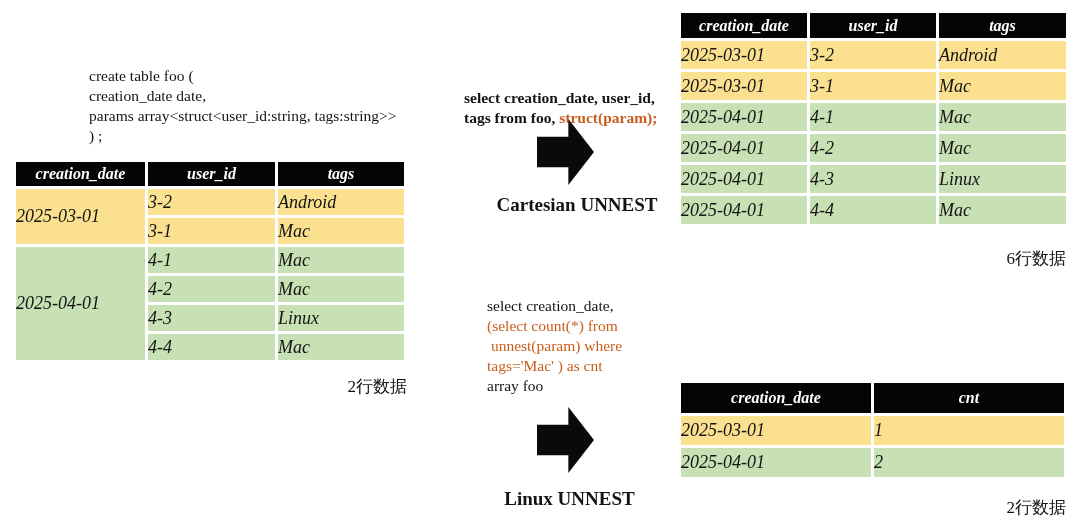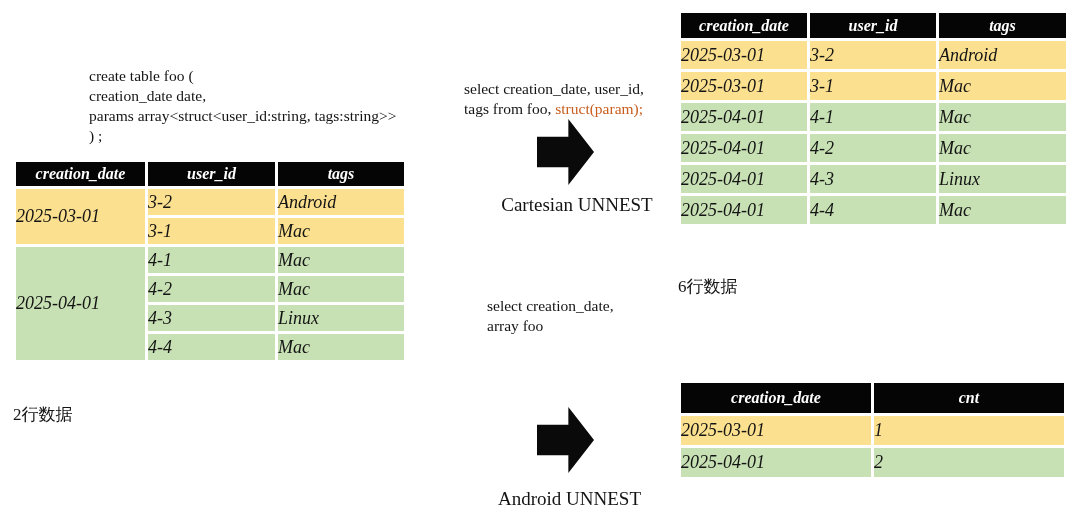--- a/index.html
+++ b/index.html
@@ -16,22 +16,22 @@
   .dtable th {
     background:var(--header-bg,#050505); color:var(--header-text,#fff);
     font-weight:bold; font-size:16px; text-align:center; vertical-align:middle;
   }
   .dtable td { font-size:18px; vertical-align:middle; }
   td.y { background:var(--row-yellow,#fbe18f); }
   td.g { background:var(--row-green,#c7e1b4); }
   .t-src th { height:24px; }  .t-src td { height:26px; }
   .t-cart th { height:25px; } .t-cart td { height:28px; }
   .t-inl th { height:30px; }  .t-inl td { height:29px; }
-  .caption { text-align:left; font-size:17px;margin-top:28px; }
-  .big-label { font-weight:normal; font-size:19px; text-align:center; white-space:nowrap; }
+  .caption { text-align:right; font-size:17px; }
+  .big-label { font-weight:bold; font-size:19px; text-align:center; white-space:nowrap; }
   .arrow {
     background:#0a0a0a;
     clip-path:polygon(0 27%, 55% 27%, 55% 0, 100% 50%, 55% 100%, 55% 73%, 0 73%);
   }
 </style>
 </head>
 <body>
 
 <div class="abs sqltext" style="left:45px; top:66px; width:400px;margin-left:44px;">create table foo (
 creation_date date,
@@ -75,21 +75,21 @@
         <td class="g">Linux</td>
       </tr>
       <tr>
         <td class="g">4-4</td>
         <td class="g">Mac</td>
       </tr>
     </tbody>
 </table>
 <div class="abs caption" style="left:13px; top:375px; width:394px;">2行数据</div>
 
-<div class="abs sqltext" style="left:464px; top:79px; width:220px;"><span>select creation_date, user_id,
+<div class="abs sqltext" style="left:464px; top:88px; width:220px;font-weight:bold;"><span>select creation_date, user_id,
 tags from foo, </span><span class="hl">struct(param);</span></div>
 <div class="abs arrow" style="left:537px; top:119px; width:57px; height:66px;"></div>
 <div class="abs big-label" style="left:462px; top:194px; width:230px;">Cartesian UNNEST</div>
 
 <table class="abs dtable t-cart" style="left:678px; top:10px;">
   <colgroup>
       <col style="width:126px">
       <col style="width:126px">
       <col style="width:127px">
     </colgroup>
@@ -129,23 +129,26 @@
       <tr>
         <td class="g">2025-04-01</td>
         <td class="g">4-4</td>
         <td class="g">Mac</td>
       </tr>
     </tbody>
 </table>
 <div class="abs caption" style="left:678px; top:247px; width:388px;">6行数据</div>
 
 <div class="abs sqltext" style="left:487px; top:296px; width:190px;"><span>select creation_date,
+</span><span class="hl">(select count(*) from
+ unnest(param) where
+tags='Mac' ) as cnt
 </span><span>array foo</span></div>
 <div class="abs arrow" style="left:537px; top:407px; width:57px; height:66px;"></div>
-<div class="abs big-label" style="left:467px; top:488px; width:205px;">Android UNNEST</div>
+<div class="abs big-label" style="left:467px; top:488px; width:205px;">Linux UNNEST</div>
 
 <table class="abs dtable t-inl" style="left:678px; top:380px;">
   <colgroup>
       <col style="width:190px">
       <col style="width:190px">
     </colgroup>
   <thead>
       <tr>
         <th>creation_date</th>
         <th>cnt</th>

